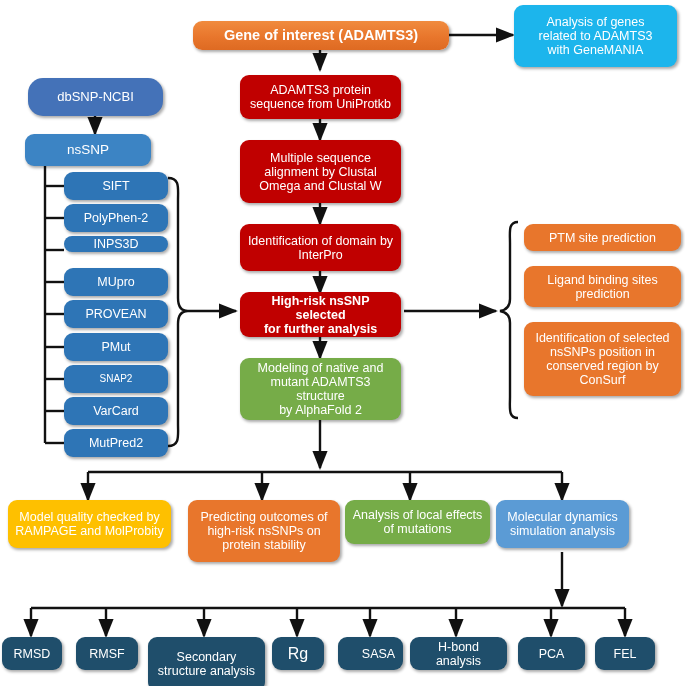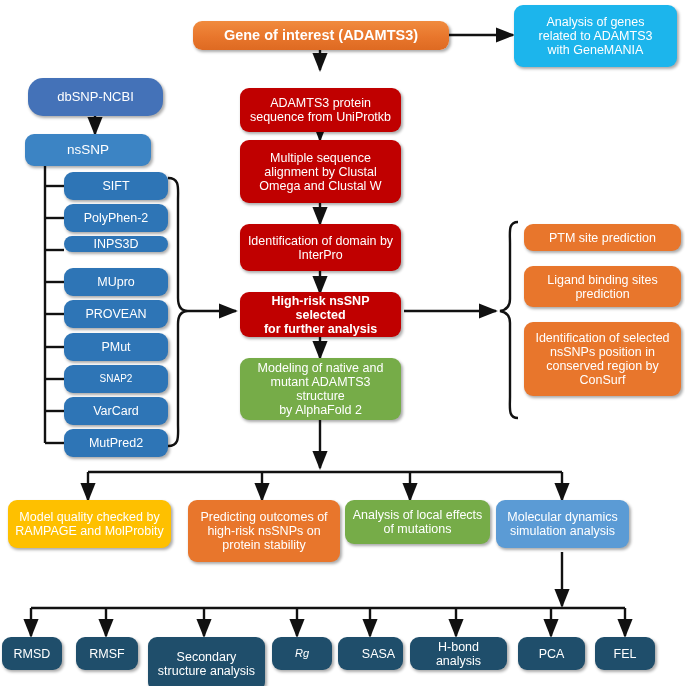--- a/index.html
+++ b/index.html
@@ -108,21 +108,21 @@
   <div class="node orange-grad" style="left:193px;top:21px;width:256px;height:29px;font-size:14.5px;font-weight:bold;">Gene of interest (ADAMTS3)</div>
 
   <div class="node cyan" style="left:514px;top:5px;width:163px;height:62px;font-size:12.5px;">Analysis of genes
 related to ADAMTS3
 with GeneMANIA</div>
 
   <div class="node blue-dark" style="left:28px;top:78px;width:135px;height:38px;font-size:13px;border-radius:15px;">dbSNP-NCBI</div>
 
   <div class="node blue-mid" style="left:25px;top:134px;width:126px;height:32px;font-size:13.5px;">nsSNP</div>
 
-  <div class="node red" style="left:240px;top:75px;width:161px;height:44px;font-size:12.5px;margin-top:13px;">ADAMTS3 protein
+  <div class="node red" style="left:240px;top:75px;width:161px;height:44px;font-size:12.5px;">ADAMTS3 protein
 sequence from UniProtkb</div>
 
   <div class="node red" style="left:240px;top:140px;width:161px;height:63px;font-size:12.5px;">Multiple sequence
 alignment by Clustal
 Omega and Clustal W</div>
 
   <div class="node red" style="left:240px;top:224px;width:161px;height:47px;font-size:12.5px;">Identification of domain by
 InterPro</div>
 
   <div class="node red" style="left:240px;top:292px;width:161px;height:45px;font-size:12.5px;font-weight:bold;">High-risk nsSNP selected
@@ -160,20 +160,20 @@
   <div class="node green" style="left:345px;top:500px;width:145px;height:44px;font-size:12.5px;">Analysis of local effects
 of mutations</div>
   <div class="node blue-light" style="left:496px;top:500px;width:133px;height:48px;font-size:12.5px;">Molecular dynamics
 simulation analysis</div>
 
   <div id="md-outputs">
       <div class="node navy" style="left: 2px; top: 637px; width: 60px; height: 33px; font-size: 12.5px;">RMSD</div>
       <div class="node navy" style="left: 76px; top: 637px; width: 62px; height: 33px; font-size: 12.5px;">RMSF</div>
       <div class="node navy" style="left: 148px; top: 637px; width: 117px; height: 54px; font-size: 12.5px;">Secondary
 structure analysis</div>
-      <div class="node navy" style="left: 272px; top: 637px; width: 60px; height: 33px; font-size: 11px; font-style: italic;">Rg</div>
+      <div class="node navy" style="left: 272px; top: 637px; width: 52px; height: 33px; font-size: 16px;">Rg</div>
       <div class="node navy" style="left: 338px; top: 637px; width: 65px; height: 33px; font-size: 12.5px; padding-left: 21px;">SASA</div>
       <div class="node navy" style="left: 410px; top: 637px; width: 97px; height: 33px; font-size: 12.5px;">H-bond analysis</div>
       <div class="node navy" style="left: 518px; top: 637px; width: 67px; height: 33px; font-size: 12.5px;">PCA</div>
       <div class="node navy" style="left: 595px; top: 637px; width: 60px; height: 33px; font-size: 12.5px;">FEL</div>
     </div>
 
 </div>
 
 </body></html>

